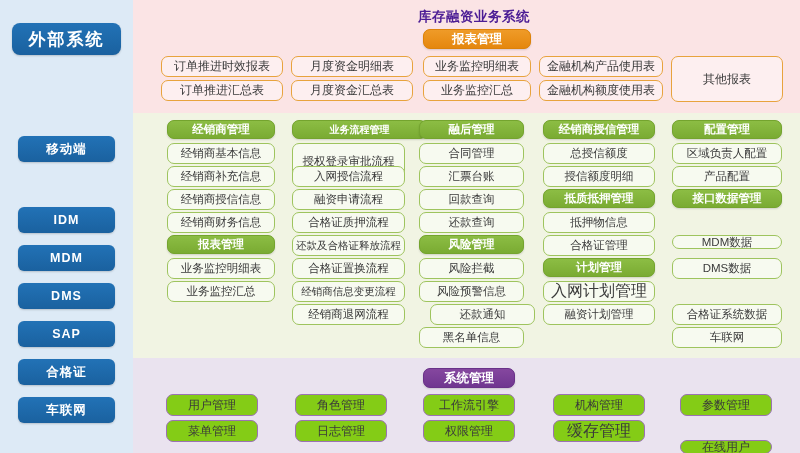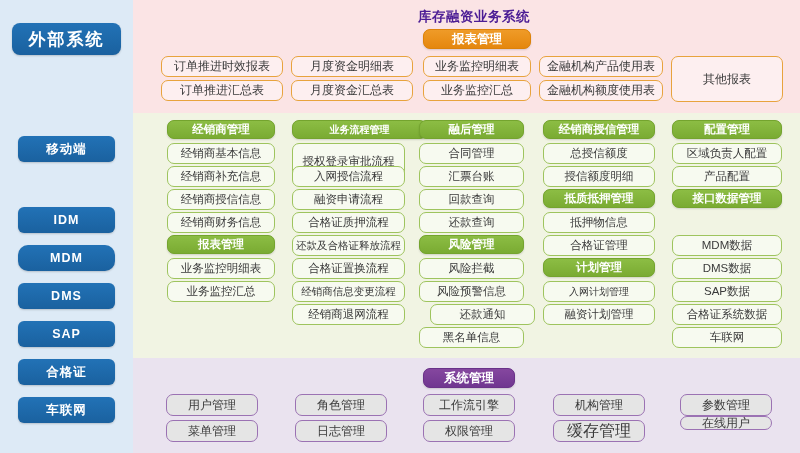--- a/index.html
+++ b/index.html
@@ -113,35 +113,35 @@
 
   
   .node.purple-head {
     background: #7b3f98;
     background-image: linear-gradient(#85479f, #703690);
     border: 1px solid #6a3289;
     color: #ffffff;
     box-shadow: 0 1px 2px rgba(0,0,0,0.14);
   }
   .node.purple {
-    background: #e5e5e5;
+    background: #84cc16;
     border: 1px solid #9b72b3;
     color: #3a3a3a;
   }
 </style>
 </head>
 <body>
 
 <div id="root">
 
   <div id="sidebar">
     <div class="sb-btn primary">外部系统</div>
   <div class="sb-btn sub" style="top: 136px;">移动端</div>
       <div class="sb-btn sub" style="top: 207px;">IDM</div>
-      <div class="sb-btn sub" style="top: 245px; border-radius: 10px;">MDM</div>
+      <div class="sb-btn sub" style="top: 245px;">MDM</div>
       <div class="sb-btn sub" style="top: 283px;">DMS</div>
       <div class="sb-btn sub" style="top: 321px;">SAP</div>
       <div class="sb-btn sub" style="top: 359px;">合格证</div>
       <div class="sb-btn sub" style="top: 397px;">车联网</div>
     </div>
 
   <div class="panel" id="panel-report"></div>
   <div id="sys-title">库存融资业务系统</div>
 
   <div class="panel" id="panel-core"></div>
@@ -185,35 +185,34 @@
     <div class="node green" style="left: 419px; top: 281px; width: 105px; height: 21px; font-size: 11.5px;">风险预警信息</div>
     <div class="node green" style="left: 419px; top: 304px; width: 105px; height: 21px; font-size: 11.5px; margin-left: 11px;">还款通知</div>
     <div class="node green" style="left: 419px; top: 327px; width: 105px; height: 21px; font-size: 11.5px;">黑名单信息</div>
     <div class="node green-head header" style="left: 543px; top: 120px; width: 112px; height: 19px; font-size: 11.5px;">经销商授信管理</div>
     <div class="node green" style="left: 543px; top: 143px; width: 112px; height: 21px; font-size: 11.5px;">总授信额度</div>
     <div class="node green" style="left: 543px; top: 166px; width: 112px; height: 21px; font-size: 11.5px;">授信额度明细</div>
     <div class="node green-head header" style="left: 543px; top: 189px; width: 112px; height: 19px; font-size: 11.5px;">抵质抵押管理</div>
     <div class="node green" style="left: 543px; top: 212px; width: 112px; height: 21px; font-size: 11.5px;">抵押物信息</div>
     <div class="node green" style="left: 543px; top: 235px; width: 112px; height: 21px; font-size: 11.5px;">合格证管理</div>
     <div class="node green-head header" style="left: 543px; top: 258px; width: 112px; height: 19px; font-size: 11.5px;">计划管理</div>
-    <div class="node green" style="left: 543px; top: 281px; width: 112px; height: 21px; font-size: 10px;">入网计划管理</div>
+    <div class="node green" style="left: 543px; top: 281px; width: 112px; height: 21px; font-size: 16px;">入网计划管理</div>
     <div class="node green" style="left: 543px; top: 304px; width: 112px; height: 21px; font-size: 11.5px;">融资计划管理</div>
     <div class="node green-head header" style="left: 672px; top: 120px; width: 110px; height: 19px; font-size: 11.5px;">配置管理</div>
     <div class="node green" style="left: 672px; top: 143px; width: 110px; height: 21px; font-size: 11.5px;">区域负责人配置</div>
     <div class="node green" style="left: 672px; top: 166px; width: 110px; height: 21px; font-size: 11.5px;">产品配置</div>
     <div class="node green-head header" style="left: 672px; top: 189px; width: 110px; height: 19px; font-size: 11.5px;">接口数据管理</div>
-    <div class="node green" style="left: 672px; top: 235px; width: 110px; height: 21px; font-size: 11.5px;">MDM数据</div>
+    <div class="node green" style="left: 672px; top: 235px; width: 110px; height: 14px; font-size: 11.5px;">MDM数据</div>
     <div class="node green" style="left: 672px; top: 258px; width: 110px; height: 21px; font-size: 11.5px;">DMS数据</div>
-    <div class="node green" style="left: 672px; top: 281px; width: 110px; height: 21px; font-size: 11.5px;">SAP数据</div>
     <div class="node green" style="left: 672px; top: 304px; width: 110px; height: 21px; font-size: 11.5px;">合格证系统数据</div>
     <div class="node green" style="left: 672px; top: 327px; width: 110px; height: 21px; font-size: 11.5px;">车联网</div>
     <div class="node purple-head header" style="left: 423px; top: 368px; width: 92px; height: 20px; font-size: 12.5px;">系统管理</div>
     <div class="node purple" style="left: 166px; top: 394px; width: 92px; height: 22px; font-size: 12px;">用户管理</div>
     <div class="node purple" style="left: 166px; top: 420px; width: 92px; height: 22px; font-size: 12px;">菜单管理</div>
     <div class="node purple" style="left: 295px; top: 394px; width: 92px; height: 22px; font-size: 12px;">角色管理</div>
     <div class="node purple" style="left: 295px; top: 420px; width: 92px; height: 22px; font-size: 12px;">日志管理</div>
     <div class="node purple" style="left: 423px; top: 394px; width: 92px; height: 22px; font-size: 12px;">工作流引擎</div>
     <div class="node purple" style="left: 423px; top: 420px; width: 92px; height: 22px; font-size: 12px;">权限管理</div>
     <div class="node purple" style="left: 553px; top: 394px; width: 92px; height: 22px; font-size: 12px;">机构管理</div>
     <div class="node purple" style="left: 553px; top: 420px; width: 92px; height: 22px; font-size: 16px;">缓存管理</div>
     <div class="node purple" style="left: 680px; top: 394px; width: 92px; height: 22px; font-size: 12px;">参数管理</div>
-    <div class="node purple" style="left: 680px; top: 416px; width: 92px; height: 14px; font-size: 12px; border-radius: 7px;">在线用户</div>
+    <div class="node purple" style="left: 680px; top: 440px; width: 92px; height: 14px; font-size: 12px; border-radius: 7px;">在线用户</div>
   </div>
 
 </body></html>

